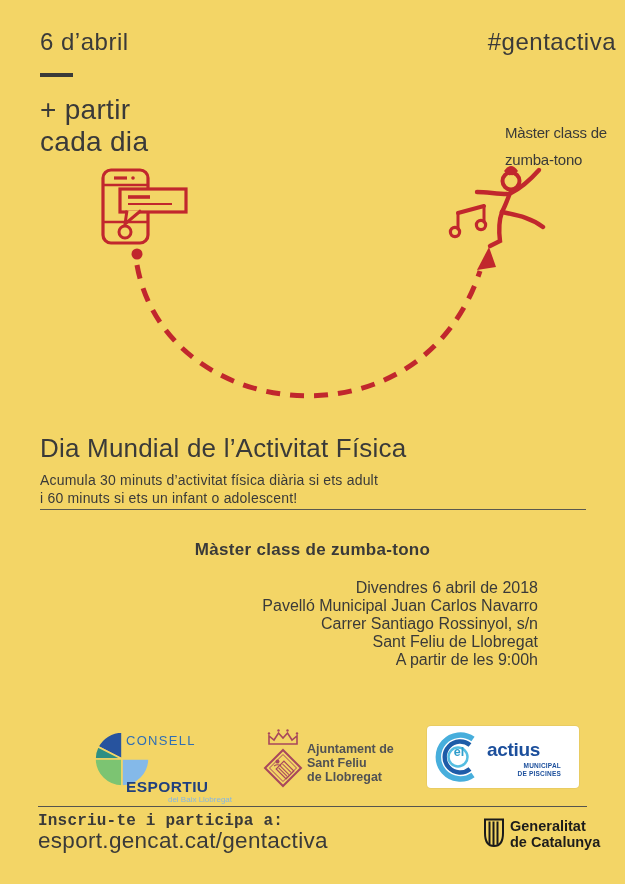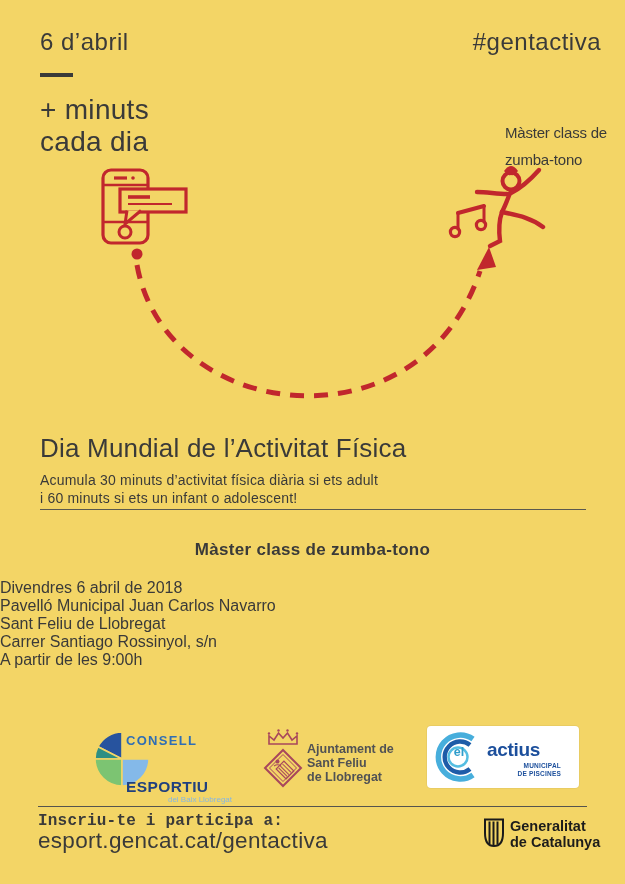--- a/index.html
+++ b/index.html
@@ -5,37 +5,37 @@
   html,body{margin:0;padding:0;}
   .poster{
     position:relative;width:625px;height:884px;background:#F3D566;
     overflow:hidden;font-family:"Liberation Sans",sans-serif;color:#3A3A39;padding-left:20px;
   }
   .abs{position:absolute;}
   
   .date{left:40px;top:28px;font-size:24px;letter-spacing:.5px;}
   .date-underline{left:40px;top:73px;width:33px;height:4px;background:#3A3A39;}
   .tagline{left:40px;top:94px;font-size:28px;line-height:32px;letter-spacing:.3px;}
-  .hashtag{right:44px;top:28px;font-size:24px;letter-spacing:.5px;margin-left:32px;}
+  .hashtag{right:29px;top:28px;font-size:24px;letter-spacing:.5px;margin-left:32px;}
   .callout{right:38px;top:119px;font-size:15px;line-height:27px;text-align:left;letter-spacing:-0.2px;}
   
   .phone-icon{left:97px;top:164px;width:92px;height:92px;}
   .dancer-icon{left:447px;top:163px;width:105px;height:94px;}
   .arc{left:115px;top:243px;width:390px;height:168px;}
   
   .heading{left:40px;top:433px;font-size:26px;letter-spacing:.2px;}
   .advice{left:40px;top:472px;font-size:14px;font-weight:normal;line-height:17.5px;letter-spacing:.2px;}
   .rule1{left:40px;top:509px;width:546px;height:1px;background:#5A594F;}
   
   .event-title{left:0;top:540px;width:625px;text-align:center;font-size:17px;font-weight:bold;letter-spacing:.3px;}
-  .event-lines{left:0;top:579px;width:538px;text-align:left;font-size:16px;line-height:18px;}
+  .event-lines{left:0;top:579px;width:538px;text-align:right;font-size:16px;line-height:18px;}
   
   .consell-pie{left:93px;top:730px;width:58px;height:58px;}
   .consell-text{left:126px;top:734px;width:106px;}
-  .consell-l1{font-size:13px;font-weight:bold;letter-spacing:1.3px;color:#2F6EB4;line-height:14px;}
+  .consell-l1{font-size:13px;font-weight:normal;letter-spacing:1.3px;color:#2F6EB4;line-height:14px;}
   .consell-l2{font-size:15.5px;font-weight:bold;letter-spacing:.4px;color:#20407E;line-height:16px;margin-top:31px;}
   .consell-l3{font-size:8px;color:#84B6E4;text-align:right;line-height:10px;}
   .crest{left:261px;top:726px;width:44px;height:64px;}
   .ajuntament-text{left:307px;top:742px;font-size:12.5px;font-weight:bold;color:#515254;line-height:14px;}
   .complex-box{left:427px;top:726px;width:152px;height:62px;background:#FFFFFF;border-radius:4px;box-shadow:0 0 0 1px rgba(0,0,0,0.04);}
   .complex-arcs{left:4px;top:4px;width:58px;height:54px;}
   .complex-el{left:22px;top:19px;width:20px;text-align:center;font-size:12.5px;font-weight:bold;color:#2E9CCB;}
   .complex-name{left:60px;top:13px;font-size:19px;font-weight:bold;color:#1C4F9C;letter-spacing:-0.3px;}
   .complex-sub{left:84px;top:36px;width:50px;text-align:right;font-size:6.5px;font-weight:bold;color:#1C4F9C;line-height:7.5px;letter-spacing:.2px;}
   
@@ -46,21 +46,21 @@
   .generalitat-text{left:510px;top:818px;font-size:14.5px;font-weight:bold;color:#1C1C1B;line-height:16px;}
 </style>
 </head>
 <body>
 
 <div class="poster">
 
   <div class="abs date">6 d’abril</div>
   <div class="abs date-underline"></div>
   <div class="abs tagline">
-    <div>+ minuts</div>
+    <div>+ partir</div>
     <div>cada dia</div>
   </div>
 
   <div class="abs hashtag">#gentactiva</div>
   <div class="abs callout">
     <div>Màster class de</div>
     <div>zumba-tono</div>
   </div>
 
   <div class="abs phone-icon">
@@ -114,22 +114,22 @@
   <div class="abs advice">
     <div>Acumula 30 minuts d’activitat física diària si ets adult</div>
     <div>i 60 minuts si ets un infant o adolescent!</div>
   </div>
   <div class="abs rule1"></div>
 
   <div class="abs event-title">Màster class de zumba-tono</div>
   <div class="abs event-lines">
     <div>Divendres 6 abril de 2018</div>
     <div>Pavelló Municipal Juan Carlos Navarro</div>
+    <div>Carrer Santiago Rossinyol, s/n</div>
     <div>Sant Feliu de Llobregat</div>
-    <div>Carrer Santiago Rossinyol, s/n</div>
     <div>A partir de les 9:00h</div>
   </div>
 
   <div class="abs consell-pie">
     <svg width="58" height="58" viewBox="0 0 58 58">
       <g stroke="#F3D566" stroke-width="1.6">
         <path d="M29 29 L29 2 A27 27 0 0 0 4.9 16.7 Z" fill="#27539E"></path>
         <path d="M29 29 L4.9 16.7 A27 27 0 0 0 2 29 Z" fill="#2E8F83"></path>
         <path d="M29 29 L2 29 A27 27 0 0 0 29 56 Z" fill="#7CC472"></path>
         <path d="M29 29 L29 56 A27 27 0 0 0 56 29 Z" fill="#84B9E9"></path>

